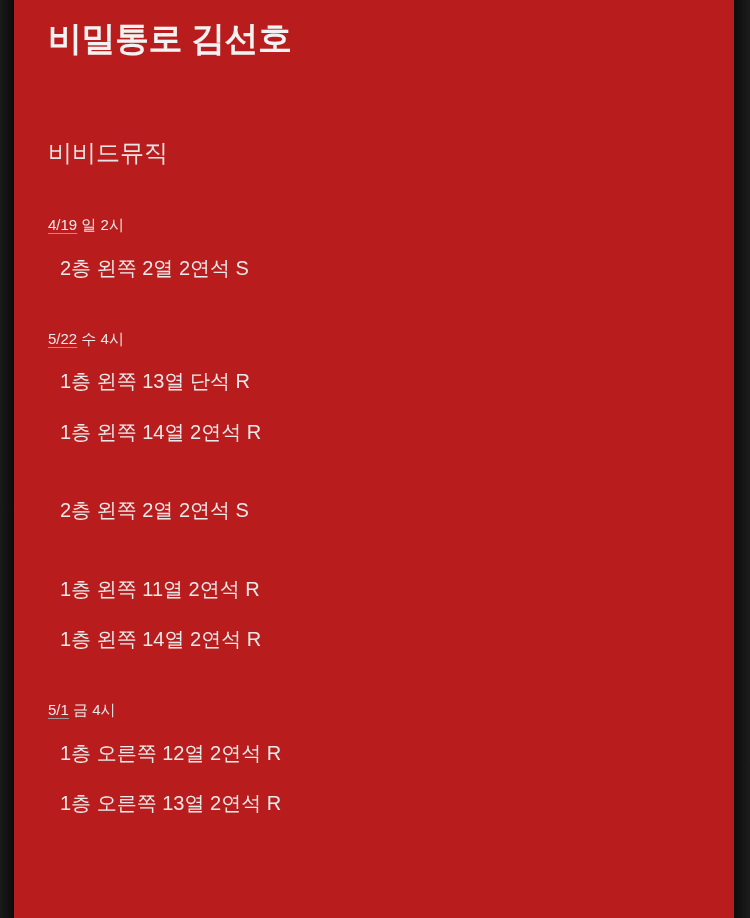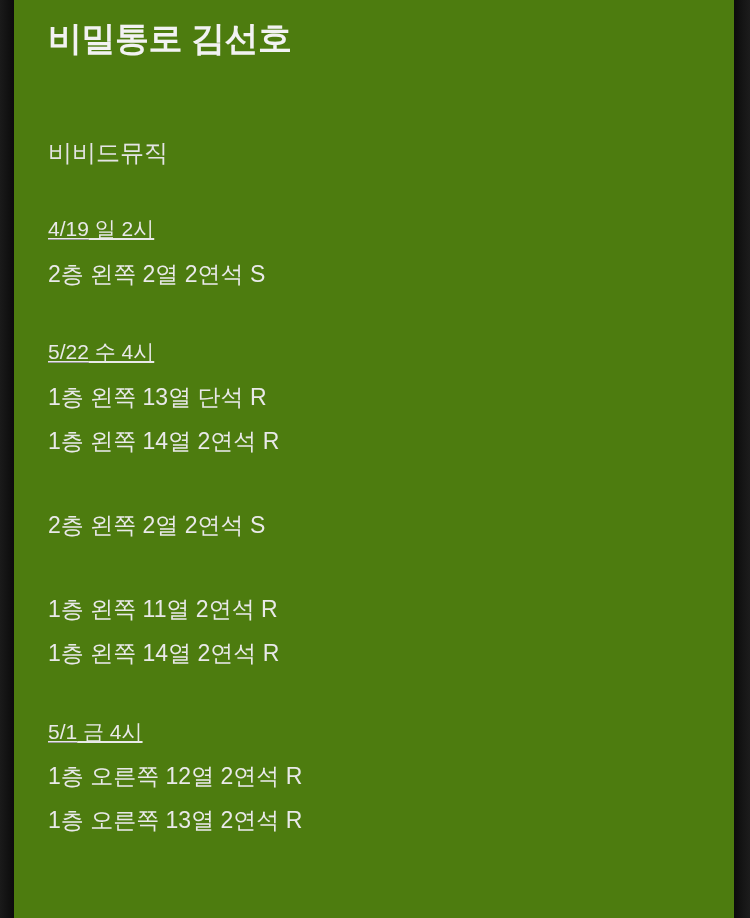--- a/index.html
+++ b/index.html
@@ -11,21 +11,21 @@
     overflow: hidden;
   }
   body {
     font-family: "Liberation Sans", "DejaVu Sans", sans-serif;
     color: #e8e8e8;
   }
   .page {
     position: relative;
     width: 750px;
     height: 918px;
-    background: #4d7c0f;
+    background: #b91c1c;
     box-sizing: border-box;
   }
   
   .edge-left {
     position: absolute;
     top: 0; left: 0;
     width: 14px; height: 100%;
     background: linear-gradient(to right, #1a1a1a 0%, #141414 40%, #0b0b0b 100%);
   }
   .edge-right {
@@ -55,37 +55,36 @@
     padding-top: 74px;
     line-height: 1.4;
   }
   .block {
     margin-top: 40px;
   }
   .block:first-of-type {
     margin-top: 44px;
   }
   .block-date {
-    font-size: 21px;
+    font-size: 15px;
     color: #e9e9e9;
     line-height: 1.55;
     margin: 0 0 6px 0;
-    text-decoration: underline;
   }
   .block-date .u {
     text-decoration: underline;
     text-decoration-color: #9a9a9a;
     text-underline-offset: 3px;
     text-decoration-thickness: 1px;
   }
   .seat-line {
-    font-size: 23px;
+    font-size: 20px;
     color: #e9e9e9;
     line-height: 1.92;
-    margin: 0;
+    margin: 12px;
     white-space: nowrap;
   }
 </style>
 </head>
 <body>
 
 <div class="page">
   <div class="edge-left"></div>
   <div class="edge-right"></div>
 

